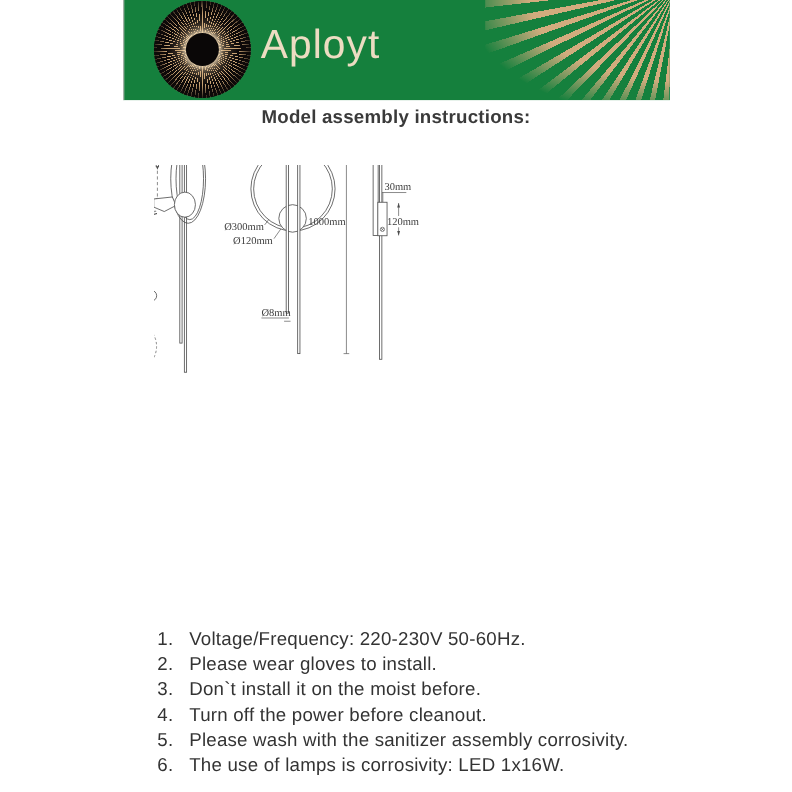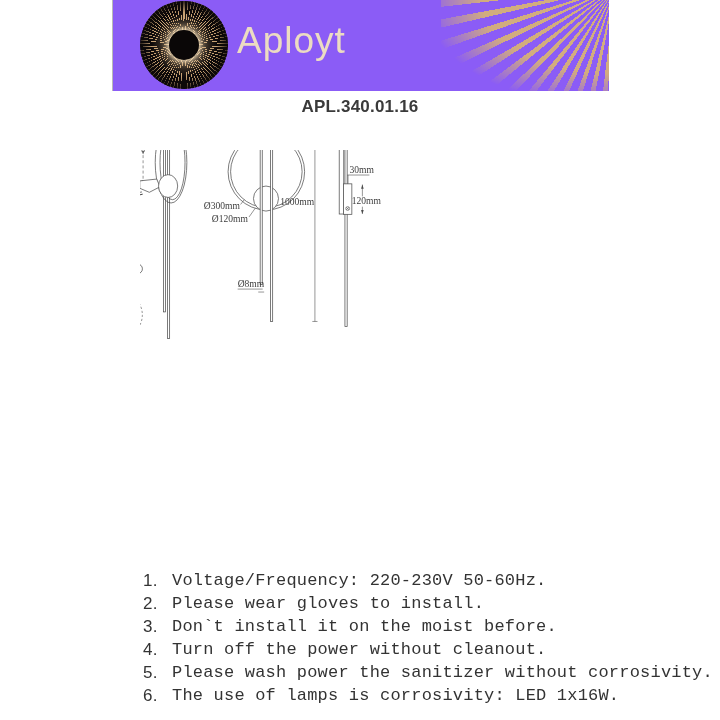--- a/index.html
+++ b/index.html
@@ -3,21 +3,21 @@
 <meta charset="utf-8">
 <style>
   html,body{margin:0;padding:0;}
   body{
     width:720px;height:720px;background:#ffffff;position:relative;
     font-family:"Liberation Sans",sans-serif;overflow:hidden;
   }
   
   .banner{
     position:absolute;left:112px;top:0;width:496px;height:91px;
-    background:#8b5cf6;overflow:hidden;border-left:1px solid #b9b9b9;
+    background:#15803d;overflow:hidden;border-left:1px solid #b9b9b9;
   }
   .sunburst{
     position:absolute;left:27px;top:1px;width:88px;height:88px;border-radius:50%;
     background:repeating-conic-gradient(#c7a173 0deg 1.1deg,#0d0909 1.1deg 4.6deg);
   }
   .sunburst::before{
     content:"";position:absolute;inset:0;border-radius:50%;
     background:radial-gradient(circle at 50% 50%,
       rgba(255,238,208,0.95) 15%,rgba(232,198,152,0.25) 30%,
       rgba(13,9,9,0) 52%,#0d0909 74%);
@@ -55,33 +55,33 @@
   .axis{stroke-dasharray:8 3 1.6 3;stroke-width:.8;}
   .dim{font-family:"Liberation Serif",serif;font-size:13px;fill:#3d3d3d;}
   .cnum{font-family:"Liberation Serif",serif;font-size:9.5px;fill:#3d3d3d;}
   .lnlabel{font-family:"Liberation Serif",serif;font-size:9px;font-weight:bold;fill:#3d3d3d;}
   .wire-g{stroke:#979797;fill:none;}
   .wire-d{stroke:#2a2a2a;fill:none;}
   
   .instructions{position:absolute;left:143px;top:569px;width:470px;color:#333333;}
   .instr-row{display:flex;line-height:23px;font-size:17px;font-weight:500;letter-spacing:.2px;}
   .instr-row .num{width:29px;flex:none;}
-  .instr-row .txt{flex:1;white-space:nowrap;font-family:Liberation Mono, monospace;}
+  .instr-row .txt{flex:1;white-space:nowrap;}
 </style>
 </head>
 <body>
 
 <div class="banner">
   <div class="sunburst"></div>
   <div class="brand">Aployt</div>
   <div class="rays"></div>
 </div>
 
 <div class="title-block">
-  <div class="model">APL.340.01.16</div>
+  <div class="heading">Model assembly instructions:</div>
 </div>
 
 <svg class="drawing" width="472" height="418" viewBox="140 150 612 568" style="width:472px;height:418px;" xmlns="http://www.w3.org/2000/svg">
   <svg x="0" y="0" width="472" height="418" viewBox="140 150 472 418">
 
   <defs>
     <pattern id="speckle" width="24" height="30" patternUnits="userSpaceOnUse">
       <circle cx="5" cy="7" r="0.9" fill="#8a8a8a"></circle>
       <circle cx="17" cy="4" r="0.7" fill="#9a9a9a"></circle>
       <circle cx="11" cy="16" r="0.8" fill="#8a8a8a"></circle>
@@ -306,23 +306,23 @@
   <div class="instr-row">
     <span class="num">2.</span>
     <span class="txt">Please wear gloves to install.</span>
   </div>
   <div class="instr-row">
     <span class="num">3.</span>
     <span class="txt">Don`t install it on the moist before.</span>
   </div>
   <div class="instr-row">
     <span class="num">4.</span>
-    <span class="txt">Turn off the power without cleanout.</span>
+    <span class="txt">Turn off the power before cleanout.</span>
   </div>
   <div class="instr-row">
     <span class="num">5.</span>
-    <span class="txt">Please wash power the sanitizer without corrosivity.</span>
+    <span class="txt">Please wash with the sanitizer assembly corrosivity.</span>
   </div>
   <div class="instr-row">
     <span class="num">6.</span>
     <span class="txt">The use of lamps is corrosivity: LED 1x16W.</span>
   </div>
 </div>
 
 </body></html>

